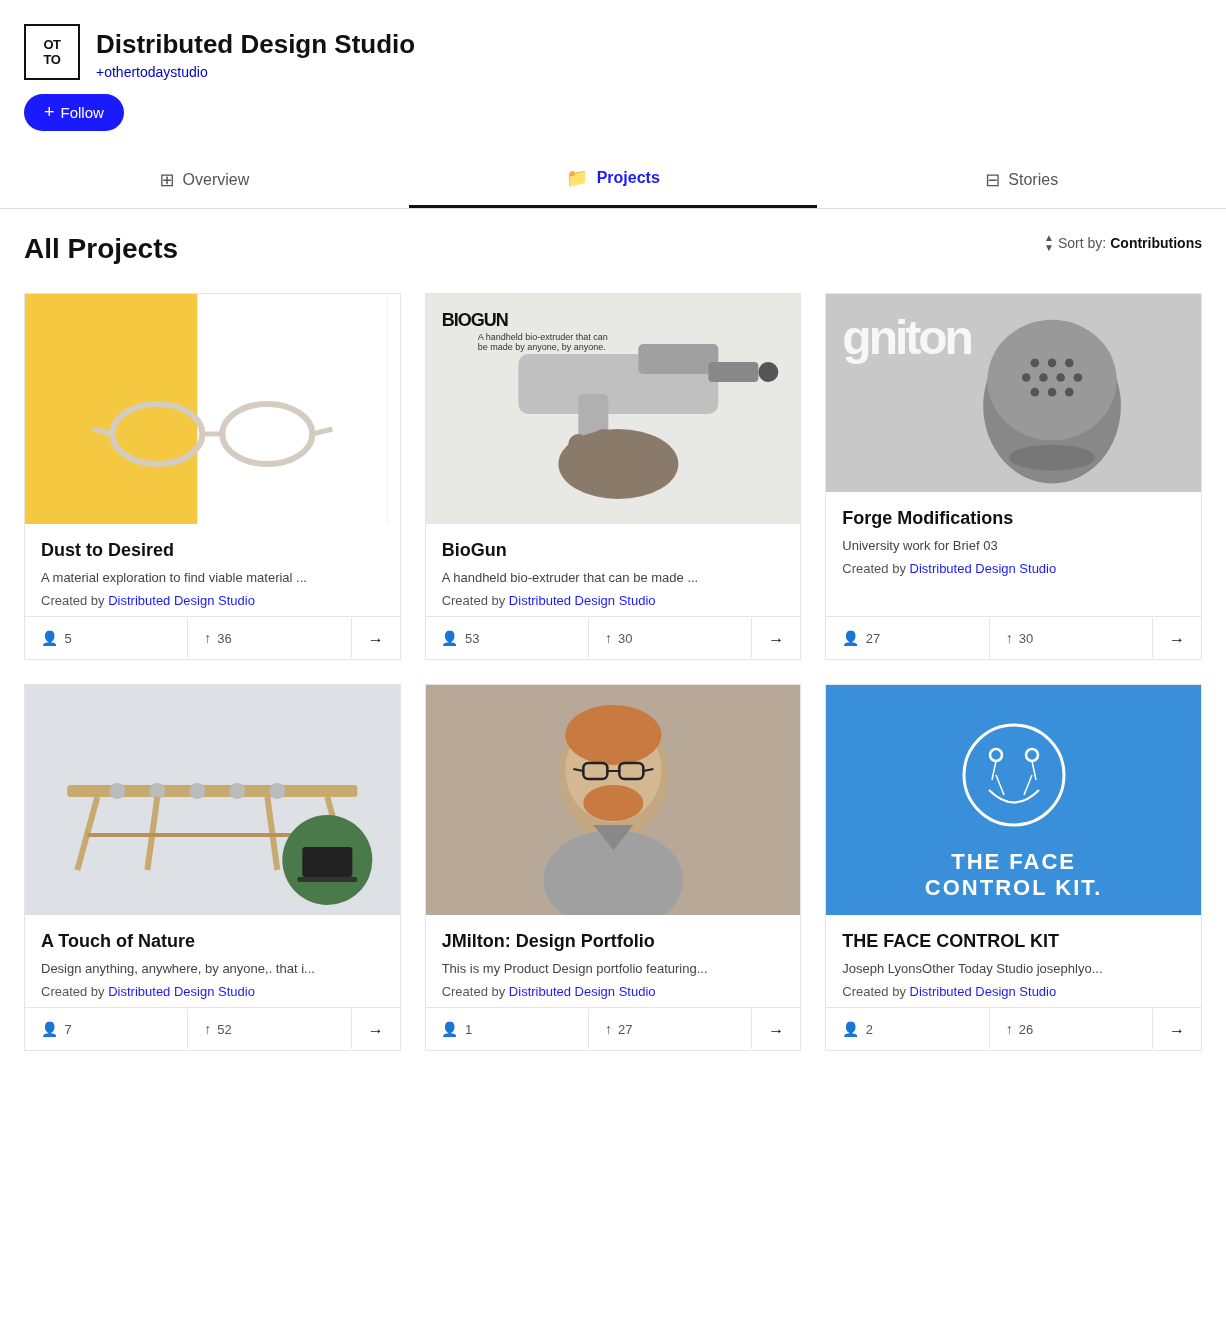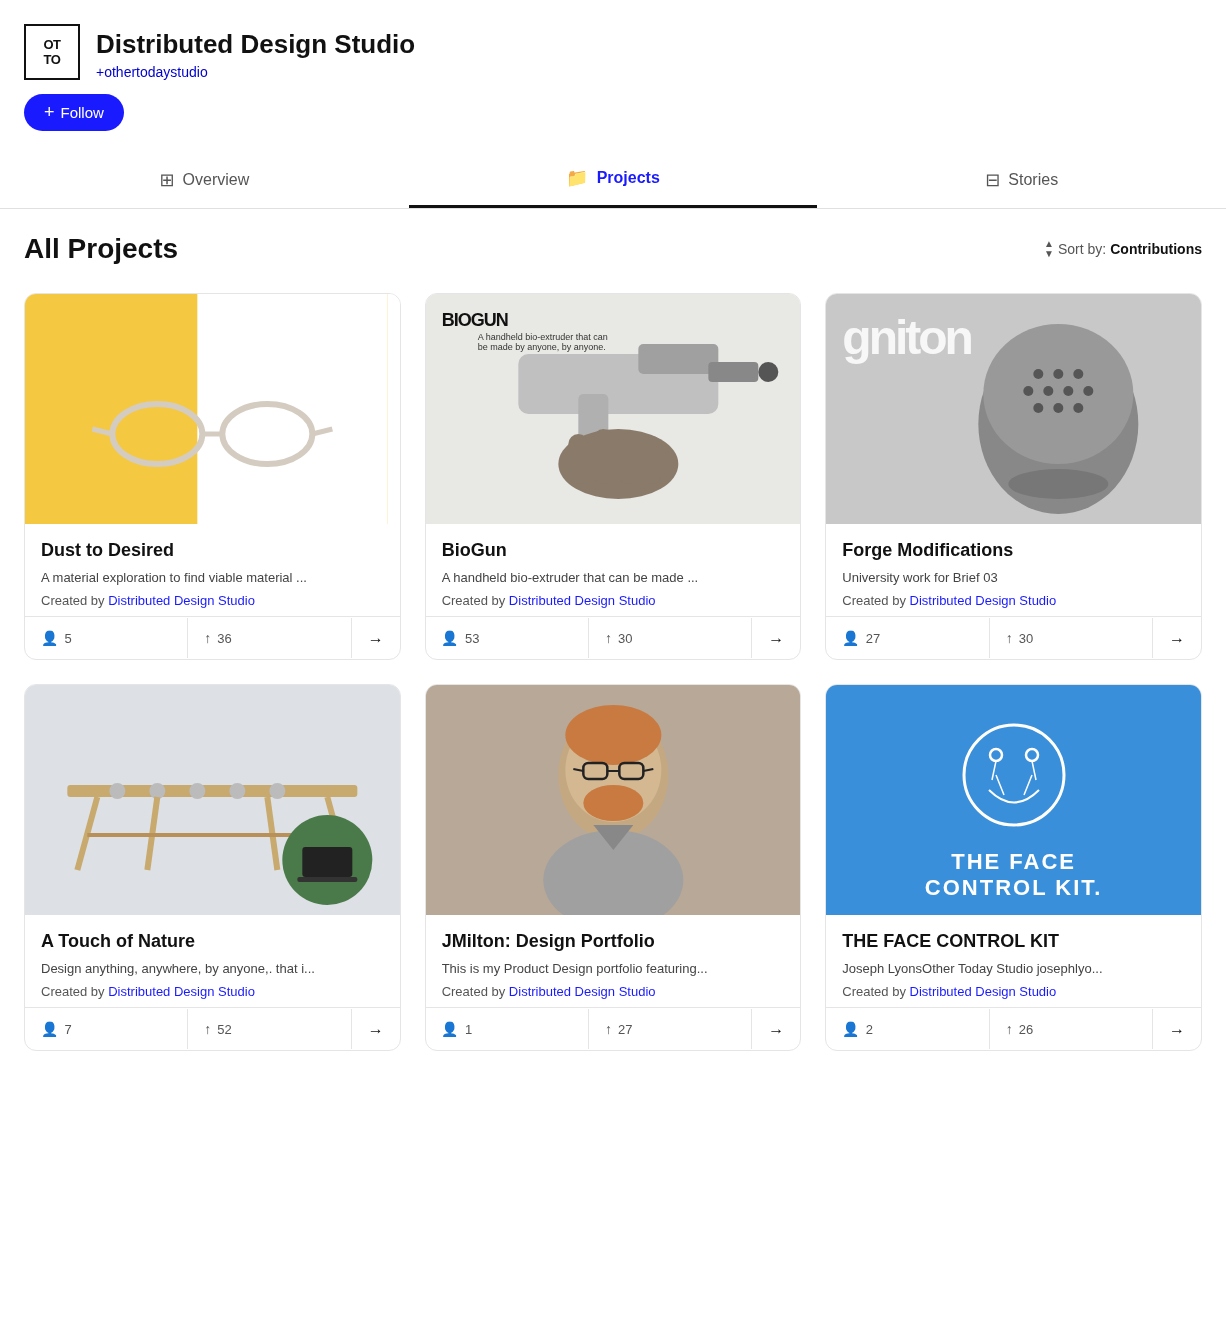--- a/index.html
+++ b/index.html
@@ -16,30 +16,30 @@
 
     
     .tabs { display: flex; justify-content: center; gap: 0; margin-top: 20px; border-bottom: 1px solid #e0e0e0; }
     .tab { flex: 1; display: flex; align-items: center; justify-content: center; gap: 8px; padding: 16px; font-size: 16px; cursor: pointer; color: #555; text-decoration: none; position: relative; }
     .tab.active { color: #111; font-weight: 600; border-bottom: 3px solid #111; }
     .tab-icon { font-size: 18px; }
     .tab.projects-tab { color: #1a1aff; }
     .tab.projects-tab.active { color: #111; border-bottom: 3px solid #111; }
 
     
-    .projects-header { display: flex; align-items: center; justify-content: space-between; padding: 24px 24px 16px 24px; }
+    .projects-header { display: flex; align-items: flex-start; justify-content: space-between; padding: 24px 24px 16px 24px; }
     .all-projects-title { font-size: 28px; font-weight: 700; }
     .sort-control { display: flex; align-items: center; gap: 4px; font-size: 14px; color: #555; cursor: pointer; }
     .sort-control .sort-label { color: #555; }
     .sort-control .sort-value { font-weight: 700; color: #111; }
     .sort-arrows { display: flex; flex-direction: column; font-size: 10px; line-height: 1; color: #555; }
 
     
     .projects-grid { display: grid; grid-template-columns: repeat(3, 1fr); gap: 0; padding: 0 12px; }
-    .project-card { margin: 12px; border: 1px solid #e5e5e5; border-radius: 12px; overflow: hidden; display: flex; flex-direction: column; }
+    .project-card { margin: 12px; border: 1px solid #e5e5e5; border-radius: 0; overflow: hidden; display: flex; flex-direction: column; }
     .project-image { width: 100%; height: 230px; object-fit: cover; display: block; background: #ccc; }
 
     
     .img-dust { background: linear-gradient(135deg, #f5c842 0%, #f5c842 60%, #fff 60%); position: relative; height: 230px; overflow: hidden; }
 
     .img-biogun { background: #f0f0ee; height: 230px; display: flex; align-items: center; justify-content: center; position: relative; }
     .img-gniton { background: #d0d0d0; height: 230px; display: flex; align-items: center; justify-content: center; position: relative; }
     .img-touch { background: #e8eaec; height: 230px; display: flex; align-items: center; justify-content: center; }
     .img-jmilton { background: #b8a898; height: 230px; display: flex; align-items: center; justify-content: center; }
     .img-facekit { background: #3a8fda; height: 230px; display: flex; align-items: center; justify-content: center; flex-direction: column; color: #fff; text-align: center; }
@@ -168,21 +168,21 @@
       </div>
       <div class="footer-stat">
         <span class="stat-icon">↑</span>
         <span>30</span>
       </div>
       <div class="footer-arrow">→</div>
     </div>
   </div>
 
   <div class="project-card">
-    <div class="img-gniton project-image" style="position:relative; background:#c8c8c8; height:230px; overflow:hidden;">
+    <div class="img-gniton project-image" style="position:relative; background:#c8c8c8; height:198px; overflow:hidden;">
       <span style="position:absolute;top:16px;left:16px;font-size:48px;font-weight:900;color:rgba(255,255,255,0.85);letter-spacing:-3px;">gniton</span>
       <svg width="100%" height="100%" viewBox="0 0 350 230" xmlns="http://www.w3.org/2000/svg" style="position:absolute;top:0;left:0;">
 
         <ellipse cx="220" cy="130" rx="80" ry="90" fill="#888"></ellipse>
         <ellipse cx="220" cy="100" rx="75" ry="70" fill="#999"></ellipse>
 
         <circle cx="200" cy="80" r="5" fill="#555"></circle>
         <circle cx="220" cy="80" r="5" fill="#555"></circle>
         <circle cx="240" cy="80" r="5" fill="#555"></circle>
         <circle cx="190" cy="97" r="5" fill="#555"></circle>

